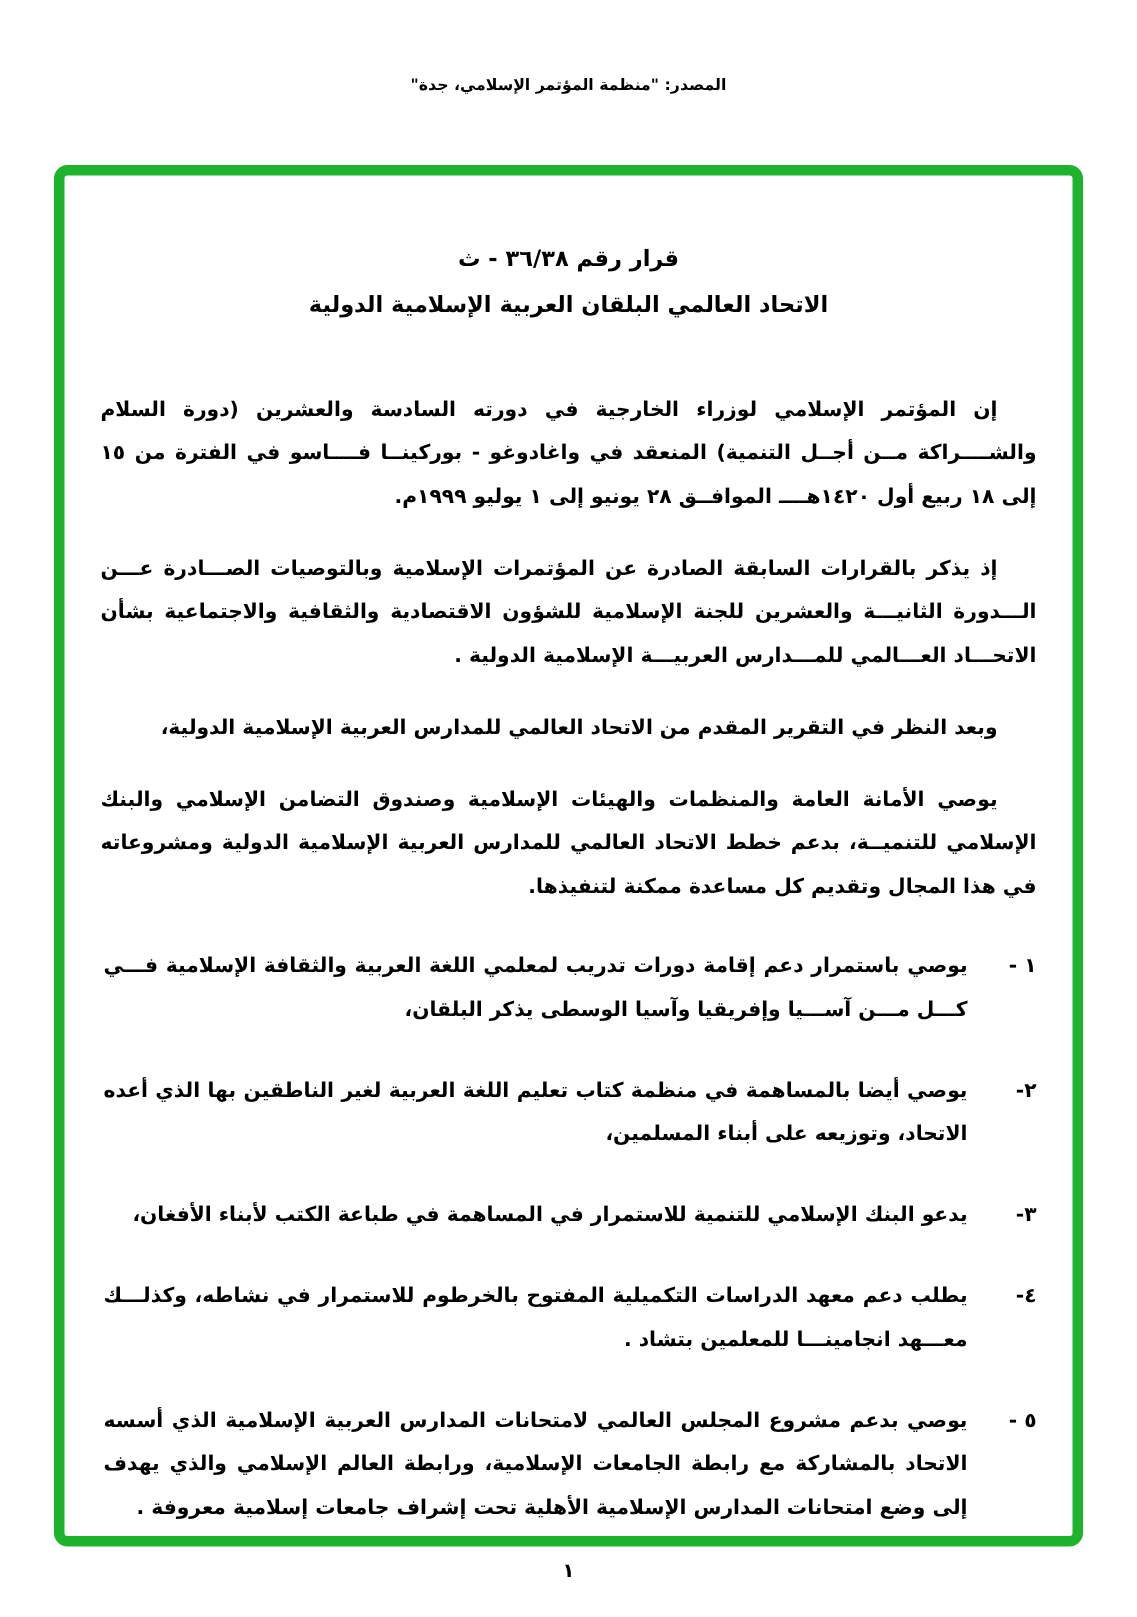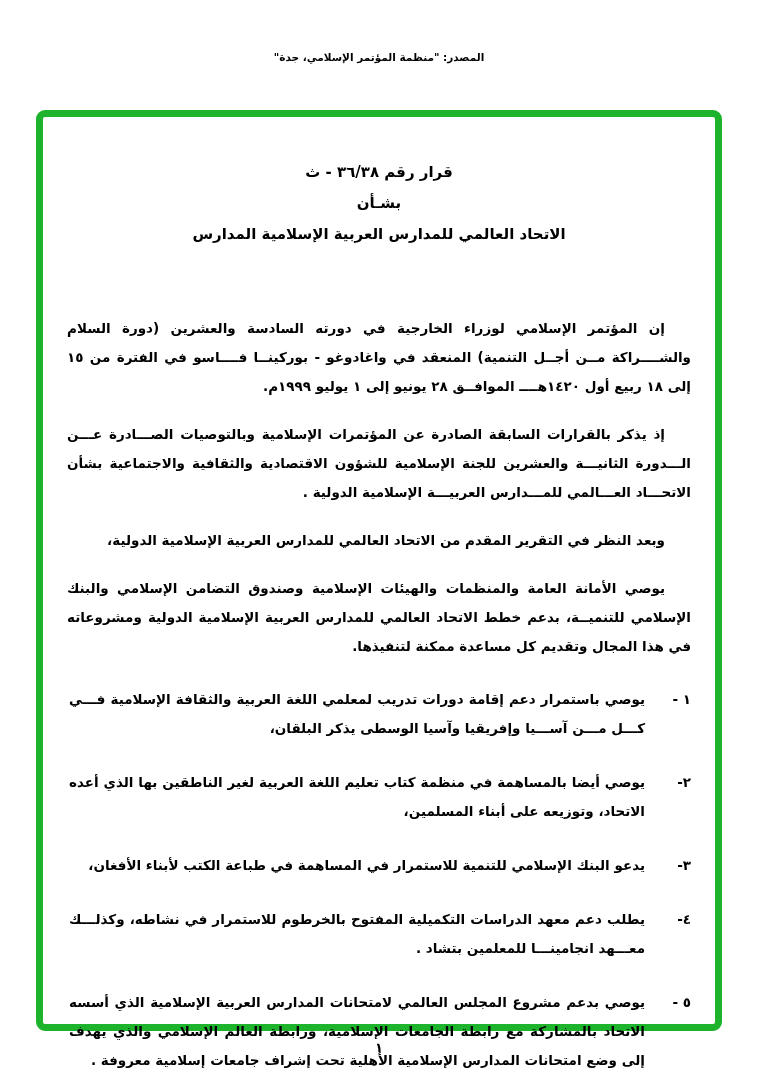--- a/index.html
+++ b/index.html
@@ -48,21 +48,21 @@
     line-height: 31px;
   }
   .para {
     font-size: 13.5px;
     font-weight: 700;
     line-height: 29px;
     text-align: justify;
     margin-bottom: 19px;
   }
   .para.indent { text-indent: 26px; }
-  .para.first { margin-top: 64px; }
+  .para.first { margin-top: 40px; }
   .items { margin-top: 24px; }
   .item {
     display: flex;
     direction: rtl;
     margin-bottom: 25px;
     font-size: 13.5px;
     font-weight: 700;
     line-height: 29px;
   }
   .item-num {
@@ -87,22 +87,21 @@
 </head>
 <body>
 
 <div class="top-header">
   <div class="header-line2">المصدر:  "منظمة المؤتمر الإسلامي، جدة"</div>
 </div>
 
 <div class="green-box" style="border-color: rgb(29, 179, 44);">
   <div class="doc-title">
     <div>قرار رقم ٣٦/٣٨ - ث</div>
-    <div>بشـأن</div>
-    <div>الاتحاد العالمي للمدارس العربية الإسلامية المدارس</div>
+    <div>الاتحاد العالمي البلقان العربية الإسلامية الدولية</div>
   </div>
 
   <p class="para indent first">إن المؤتمر الإسلامي لوزراء الخارجية في دورته السادسة والعشرين (دورة السلام والشــــراكة مــن أجــل التنمية) المنعقد في واغادوغو - بوركينــا فــــاسو في الفترة من ١٥ إلى ١٨ ربيع أول ١٤٢٠هــــ الموافــق ٢٨ يونيو إلى ١ يوليو ١٩٩٩م.</p>
   <p class="para indent">إذ يذكر بالقرارات السابقة الصادرة عن المؤتمرات الإسلامية وبالتوصيات الصـــادرة عـــن الـــدورة الثانيـــة والعشرين للجنة الإسلامية للشؤون الاقتصادية والثقافية والاجتماعية بشأن الاتحـــاد العـــالمي للمـــدارس العربيـــة الإسلامية الدولية .</p>
   <p class="para indent">وبعد النظر  في التقرير المقدم من الاتحاد العالمي للمدارس العربية الإسلامية الدولية،</p>
   <p class="para indent">يوصي الأمانة العامة والمنظمات والهيئات الإسلامية وصندوق التضامن الإسلامي والبنك الإسلامي للتنميــة، بدعم خطط الاتحاد العالمي للمدارس العربية الإسلامية الدولية ومشروعاته في هذا المجال وتقديم كل مساعدة ممكنة لتنفيذها.</p>
 
   <div class="items">
     <div class="item">
       <span class="item-num">١ -</span>

